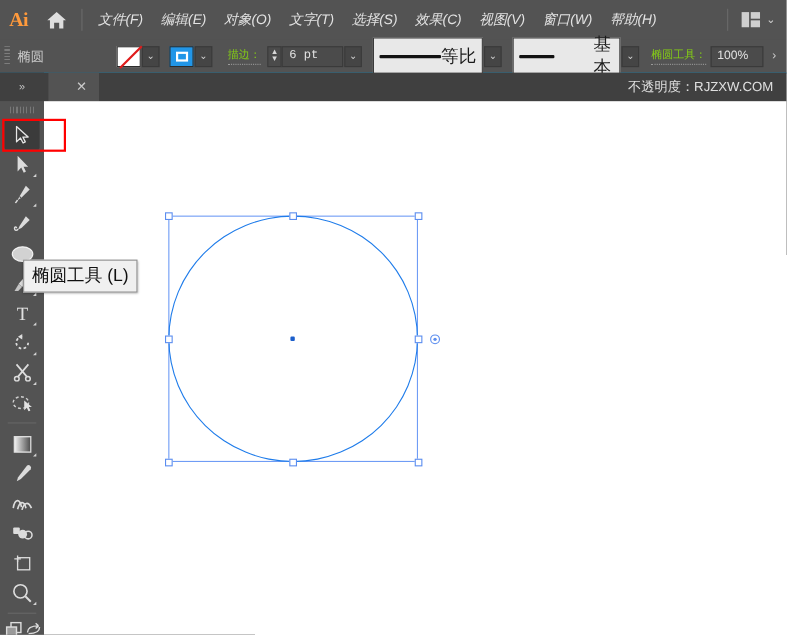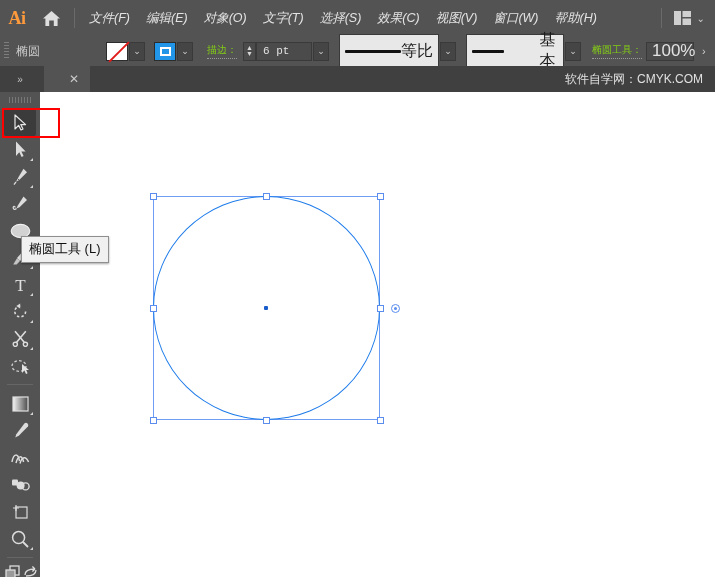--- a/index.html
+++ b/index.html
@@ -81,21 +81,21 @@
     font-family:"Liberation Mono","DejaVu Sans Mono",monospace;
   }
   .profile-field{
     height:34px;background:#e8e8e8;border:1px solid #3a3a3a;
     display:flex;align-items:center;justify-content:space-between;
     padding:0 5px;box-sizing:border-box;color:#1a1a1a;font-size:16px;
   }
   .profile-line{display:block;height:3px;background:#111;border-radius:1px;}
   .opacity-field{
     width:48px;height:19px;background:#4b4b4b;border:1px solid #3a3a3a;color:#e2e2e2;
-    font-size:17px;display:flex;align-items:center;padding:0 5px;box-sizing:border-box;text-align:right;
+    font-size:11px;display:flex;align-items:center;padding:0 5px;box-sizing:border-box;text-align:right;
   }
   .opac-arrow{color:#d0d0d0;font-size:11px;margin-left:8px;}
 
   
   .tabbar{
     position:absolute;left:0;top:66px;width:715px;height:26px;background:#404040;
   }
   .panel-collapse{
     position:absolute;left:0;top:0;width:40px;height:26px;
     display:flex;align-items:center;justify-content:center;color:#c2c2c2;font-size:10px;
@@ -134,21 +134,21 @@
   .tool svg{display:block;}
   .tool-div{width:26px;height:1px;background:#666;margin:5px auto;}
 
   .ellipse-highlight{
     position:absolute;left:2px;top:108px;width:58px;height:30px;
     border:2px solid #ff0000;box-sizing:border-box;pointer-events:none;z-index:30;
   }
   .tooltip{
     position:absolute;left:21px;top:236px;z-index:31;
     background:#f0f0f0;border:1px solid #8f8f8f;
-    color:#101010;font-size:13px;padding:3px 7px 4px 7px;white-space:nowrap;
+    color:#101010;font-size:16px;padding:3px 7px 4px 7px;white-space:nowrap;
     box-shadow:0 1px 2px rgba(0,0,0,.35);
   }
   .swap-row{width:40px;height:22px;position:relative;}
 
   
   .canvas{
     position:absolute;left:40px;top:92px;width:675px;height:485px;background:#fff;
     overflow:hidden;
   }
   .selbox{position:absolute;border:1px solid #6f9cf5;box-sizing:border-box;}
@@ -243,21 +243,21 @@
     <div class="dotted-label" style="margin-left:11px">椭圆工具：</div>
     <div class="opacity-field" style="margin-left:4px">100%</div>
     <div class="opac-arrow">›</div>
   </div>
 
   <div class="tabbar">
     <div class="panel-collapse">»</div>
     <div class="doc-tab">
       <span class="doc-tab-close">✕</span>
     </div>
-    <div class="wm">软件自学网：CMYK.COM</div>
+    <div class="wm">不透明度：RJZXW.COM</div>
   </div>
 
   <div class="toolpanel">
     <div class="tool-grip"></div>
 
     <div class="tool active">
       <svg width="13" height="17" viewBox="0 0 13 17">
         <path d="M1 1 L1 15 L4.6 11.4 L7 16 L9 15 L6.8 10.6 L11.6 10.6 Z" fill="none" stroke="#e6e6e6" stroke-width="1.2" stroke-linejoin="round"></path>
       </svg>
     </div>

